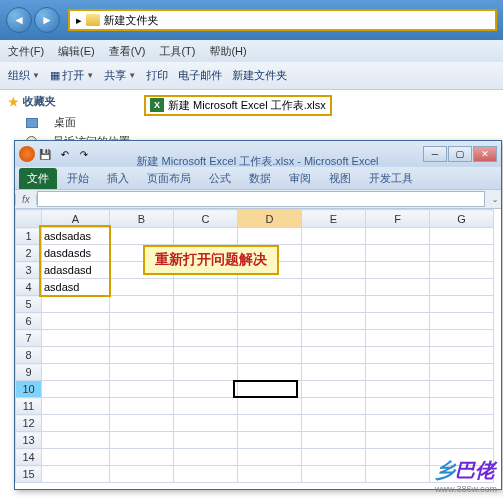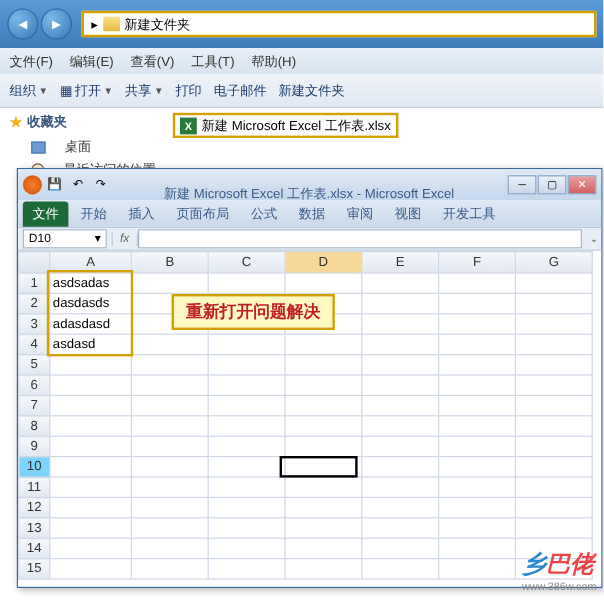--- a/index.html
+++ b/index.html
@@ -60,21 +60,21 @@
 .row-head { width: 26px; background: linear-gradient(#f5f8fc, #e2e8f2); text-align: center; font-weight: normal; color: #333; height: 17px; }
 .row-head.sel { background: #7dd3fc; }
 .cell { height: 17px; padding: 0 2px; background: #fff; }
 .red-box { position: absolute; border: 2px solid #d4a000; pointer-events: none; }
 .data-highlight { left: 24px; top: 16px; width: 72px; height: 72px; }
 .note-box { position: absolute; left: 128px; top: 36px; border: 2px solid #d4a000; background: #fef9c3; padding: 4px 10px; font-size: 14px; font-weight: bold; color: #c02020; }
 .active-cell { position: absolute; border: 2px solid #000; left: 218px; top: 171px; width: 65px; height: 18px; pointer-events: none; }
 
 .watermark { position: absolute; right: 6px; bottom: 6px; font-size: 20px; font-weight: bold; font-style: italic; }
 .wm1 { color: #2a8acf; }
-.wm2 { color: #ef4444; }
+.wm2 { color: #6d28d9; }
 .wm3 { color: #888; font-size: 9px; display: block; text-align: right; font-style: normal; font-weight: normal; }
 </style>
 </head>
 <body>
 
 <div class="explorer-top">
   <div class="nav-circles">
     <div class="nav-circle">◄</div>
     <div class="nav-circle">►</div>
   </div>
@@ -153,24 +153,20 @@
     <span class="rtab">插入</span>
     <span class="rtab">页面布局</span>
     <span class="rtab">公式</span>
     <span class="rtab">数据</span>
     <span class="rtab">审阅</span>
     <span class="rtab">视图</span>
     <span class="rtab">开发工具</span>
   </div>
 
   <div class="formula-bar">
-    <div class="name-box">
-      <span>D10</span>
-      <span>▾</span>
-    </div>
     <span class="fx-label">fx</span>
     <div class="fx-input"></div>
     <span class="chev">⌄</span>
   </div>
 
   <div class="grid-area">
     <table class="grid-table">
       <tbody>
           <tr>
         <th class="col-head corner"></th>

